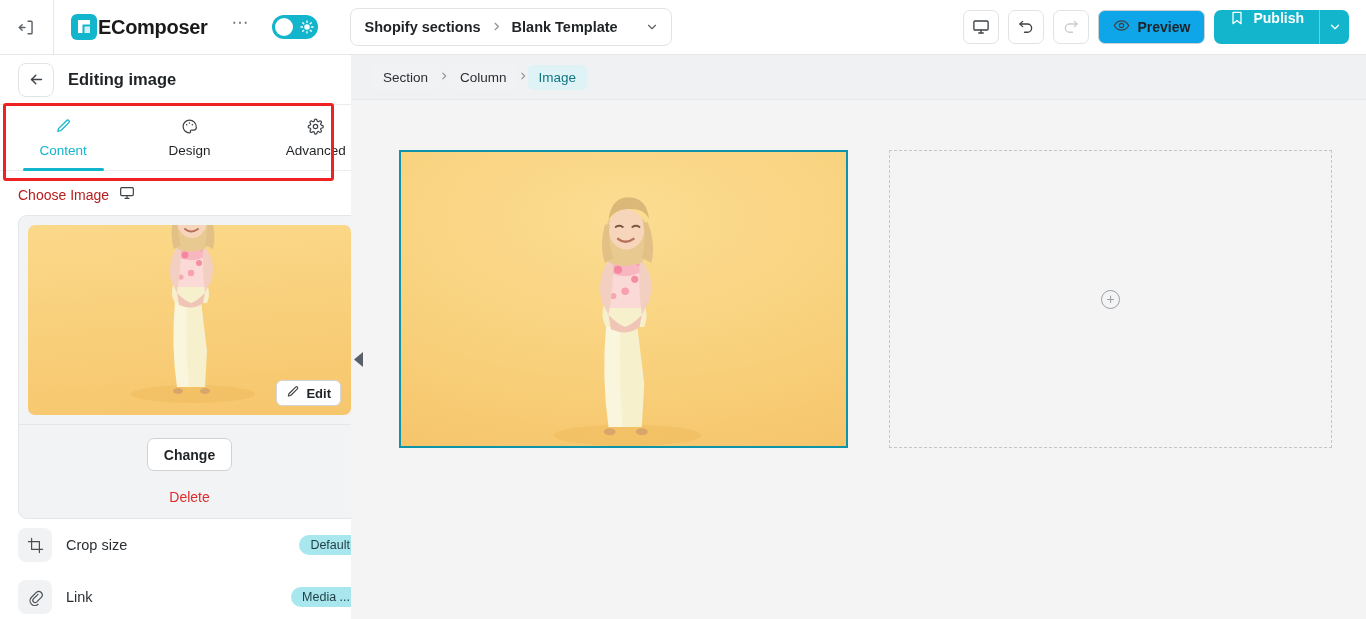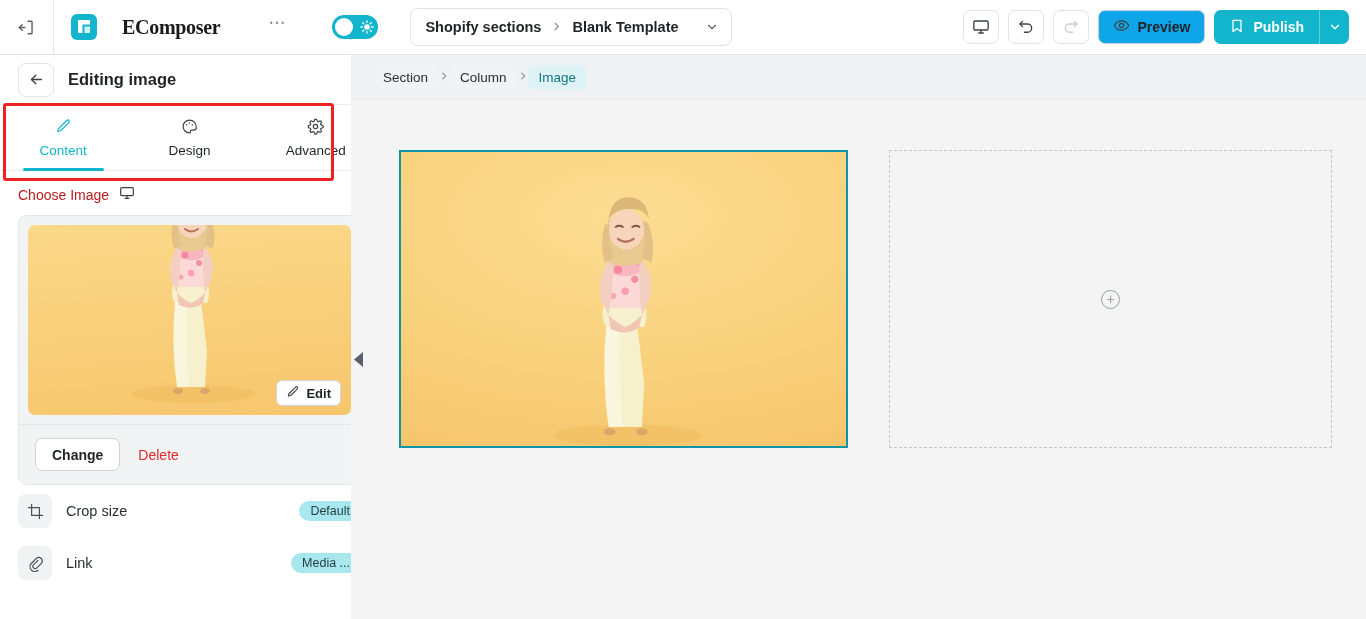--- a/index.html
+++ b/index.html
@@ -21,22 +21,22 @@
     display: flex; align-items: center;
   }
   .exit-btn {
     width: 54px; height: 54px;
     display: flex; align-items: center; justify-content: center;
     cursor: pointer;
     border-right: 1px solid #e5e6e8;
     height: 54px;
   }
   .brand-zone {
-    display: flex; align-items: center; gap: 24px;
-    padding-left: 16px; height: 54px; font-family: Liberation Serif, serif;
+    display: flex; align-items: center; gap: 0;
+    padding-left: 16px; height: 54px;
   }
   .logo-mark { width: 28px; height: 28px; flex: none; }
   .brand-name {
     font-size: 20px; font-weight: bold; letter-spacing: -0.3px;
     color: #1a1a1a;
   }
   .dots-btn {
     margin-left: 20px; width: 26px; height: 26px;
     display: flex; align-items: center; justify-content: center;
     cursor: pointer; color: #6b7177; font-size: 17px; letter-spacing: 1px;
@@ -79,21 +79,21 @@
   .preview-btn {
     height: 34px; border: 1px solid #ccd0d4; border-radius: 7px;
     background: #0ea5e9; display: flex; align-items: center; gap: 8px;
     padding: 0 14px; cursor: pointer;
     font-size: 14px; font-weight: bold; color: #1f2326;
   }
   .publish-group { display: flex; align-items: stretch; }
   .publish-btn {
     height: 34px; border-radius: 7px 0 0 7px;
     background: #12b5cb; color: #fff;
-    display: flex; align-items: center; gap: 8px;
+    display: flex; align-items: flex-start; gap: 8px;
     padding: 0 15px; cursor: pointer;
     font-size: 14px; font-weight: bold;
   }
   .publish-caret {
     height: 34px; width: 30px; border-radius: 0 7px 7px 0;
     background: #12b5cb; color: #fff;
     display: flex; align-items: center; justify-content: center;
     cursor: pointer; border-left: 1px solid rgba(255,255,255,0.35);
   }
 
@@ -166,20 +166,21 @@
     height: 26px; border: 1px solid #d4d7da; border-radius: 6px;
     background: #fff;
     display: flex; align-items: center; gap: 6px;
     padding: 0 9px; cursor: pointer;
     font-size: 13px; font-weight: bold; color: #1f2326;
   }
   .card-actions {
     border-top: 1px solid #e5e6e8;
     display: flex; align-items: center; gap: 18px;
     padding: 13px 16px;
+    flex-direction: column;
   }
   .change-btn {
     height: 33px; border: 1px solid #cfd3d6; border-radius: 7px;
     background: #fff; padding: 0 16px; cursor: pointer;
     display: flex; align-items: center;
     font-size: 14px; font-weight: bold; color: #1f2326;
   }
   .delete-link {
     font-size: 14px; color: #e02b2b; cursor: pointer;
   }

